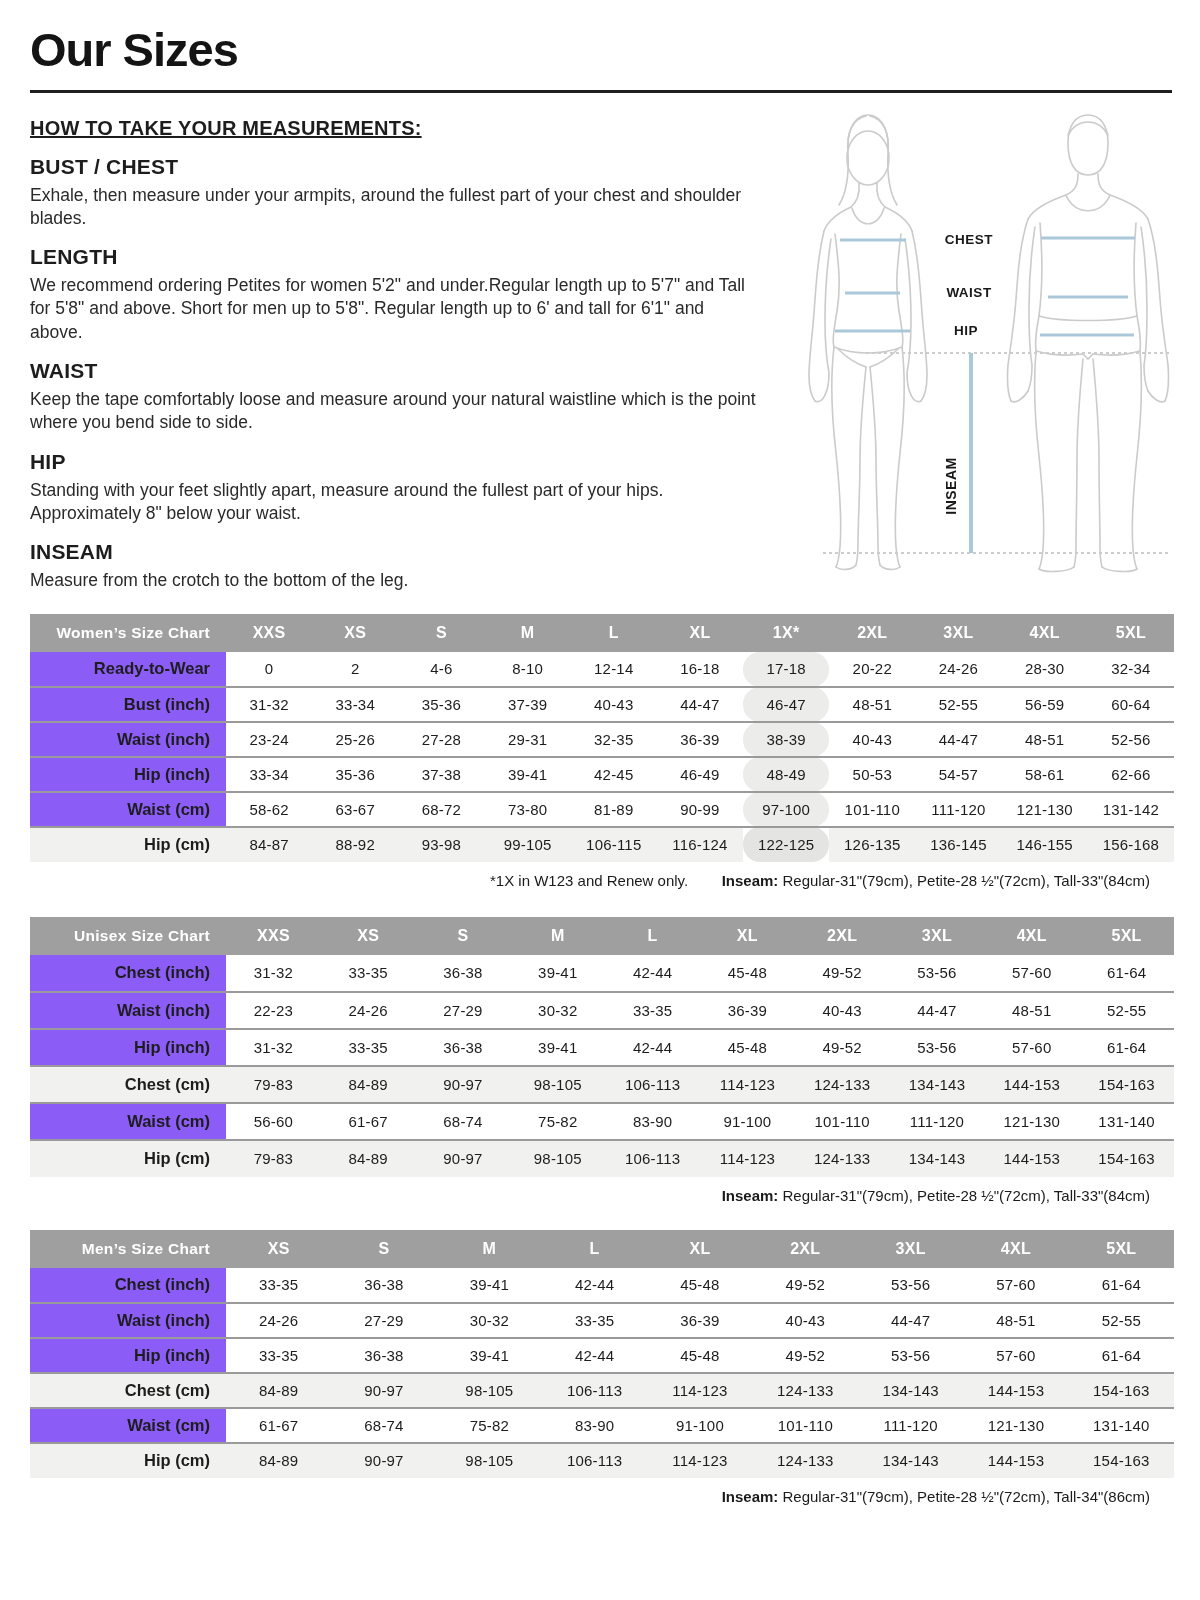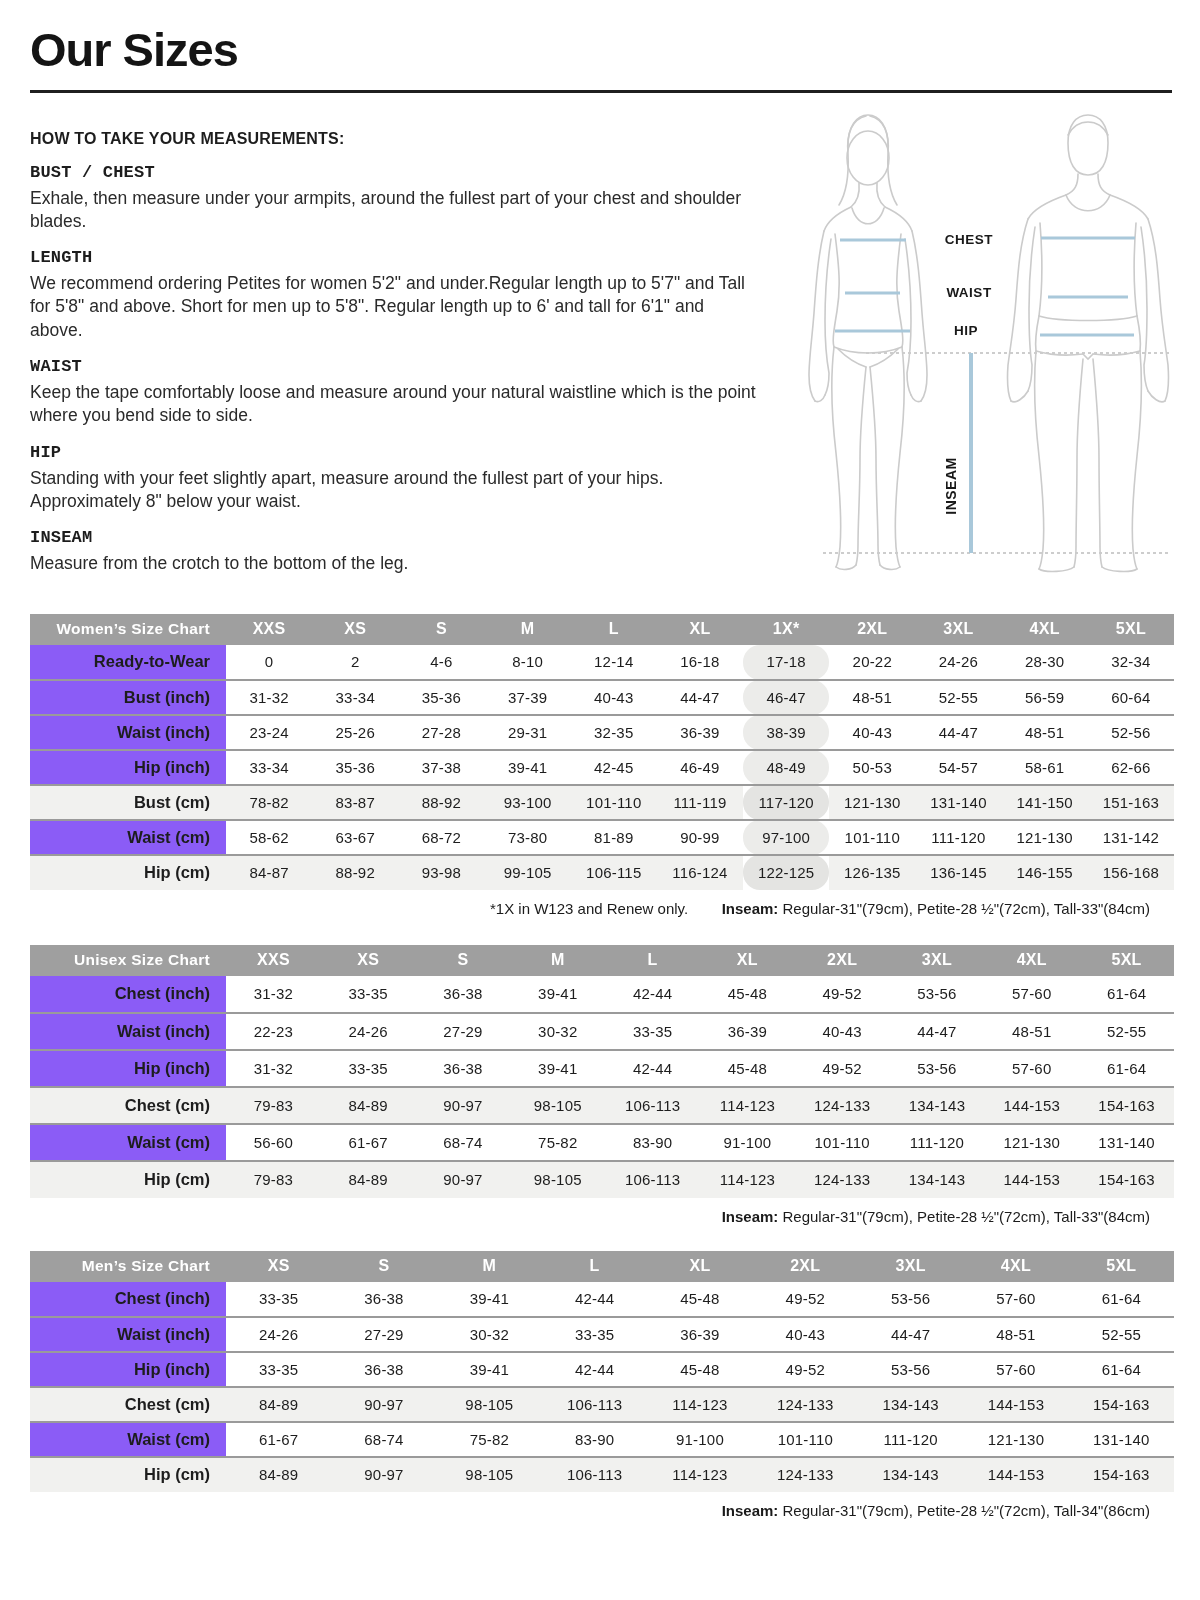--- a/index.html
+++ b/index.html
@@ -9,29 +9,29 @@
     background:#ffffff; color:#1d1d1d;
     font-family:"Liberation Sans", sans-serif;
   }
   .page { padding:24px 28px 0 30px; }
 
   h1.title { font-size:47px; font-weight:800; letter-spacing:-1px; color:#141414; margin:0 0 14px 0; line-height:1.1; }
   .rule { border:none; border-top:3px solid #1f1f1f; margin:0 0 20px 0; }
 
   .top { display:flex; height:492px; }
   .howto { width:726px; padding-top:4px; }
-  .howto-heading { font-size:16px; font-weight:800; margin:13px 0 14px 0; letter-spacing:.2px; }
-  .m-section h3 { font-size:17px; font-weight:800; margin:15px 0 5px 0; letter-spacing:.2px;font-family:Liberation Mono, monospace; }
+  .howto-heading { font-size:20px; font-weight:800; margin:0 0 14px 0; letter-spacing:.2px;text-decoration:underline; }
+  .m-section h3 { font-size:21px; font-weight:800; margin:15px 0 5px 0; letter-spacing:.2px; }
   .m-section p { font-size:17.5px; line-height:1.33; margin:0; color:#2a2a2a; }
 
   .diagram { width:394px; margin-left:auto; margin-top:-12px; }
   .diagram svg text { font-family:"Liberation Sans", sans-serif; font-weight:bold; fill:#191919; letter-spacing:.5px; }
 
   .size-table { width:1144px; border-collapse:collapse; table-layout:fixed; margin-top:0; }
-  .size-table thead th { background:#9f9f9f; color:#fff; font-weight:700; font-size:16px; height:31px; padding:0; letter-spacing:.3px; text-align:center; }
+  .size-table thead th { background:#9f9f9f; color:#fff; font-weight:700; font-size:16px; height:38px; padding:0; letter-spacing:.3px; text-align:center; }
   .size-table thead th.t-title { text-align:right; padding-right:16px; font-size:15.5px; }
   .size-table tbody tr + tr { border-top:2px solid #9a9a9a; }
   .size-table tbody th { text-align:right; padding-right:16px; font-size:16.5px; font-weight:800; height:33px; background:#8b5cf6; }
   .size-table tbody td { text-align:center; font-size:15px; letter-spacing:.2px; background:#fff; }
   .size-table.rows-tall tbody th, .size-table.rows-tall tbody td { height:37px; }
   .size-table.rows-mid tbody th, .size-table.rows-mid tbody td { height:35px; }
   .size-table tr.shade td, .size-table tr.shade th { background:#f1f1ef; }
   .size-table td.hl { background:#ececea;border-radius:17px; }
   .size-table tr.shade td.hl { background:#e4e4e2; }
 
@@ -243,34 +243,20 @@
             <td>37-38</td>
             <td>39-41</td>
             <td>42-45</td>
             <td>46-49</td>
             <td class="hl">48-49</td>
             <td>50-53</td>
             <td>54-57</td>
             <td>58-61</td>
             <td>62-66</td>
           </tr>
-          <tr class="shade">
-            <th>Bust (cm)</th>
-            <td>78-82</td>
-            <td>83-87</td>
-            <td>88-92</td>
-            <td>93-100</td>
-            <td>101-110</td>
-            <td>111-119</td>
-            <td class="hl">117-120</td>
-            <td>121-130</td>
-            <td>131-140</td>
-            <td>141-150</td>
-            <td>151-163</td>
-          </tr>
           <tr>
             <th>Waist (cm)</th>
             <td>58-62</td>
             <td>63-67</td>
             <td>68-72</td>
             <td>73-80</td>
             <td>81-89</td>
             <td>90-99</td>
             <td class="hl">97-100</td>
             <td>101-110</td>

